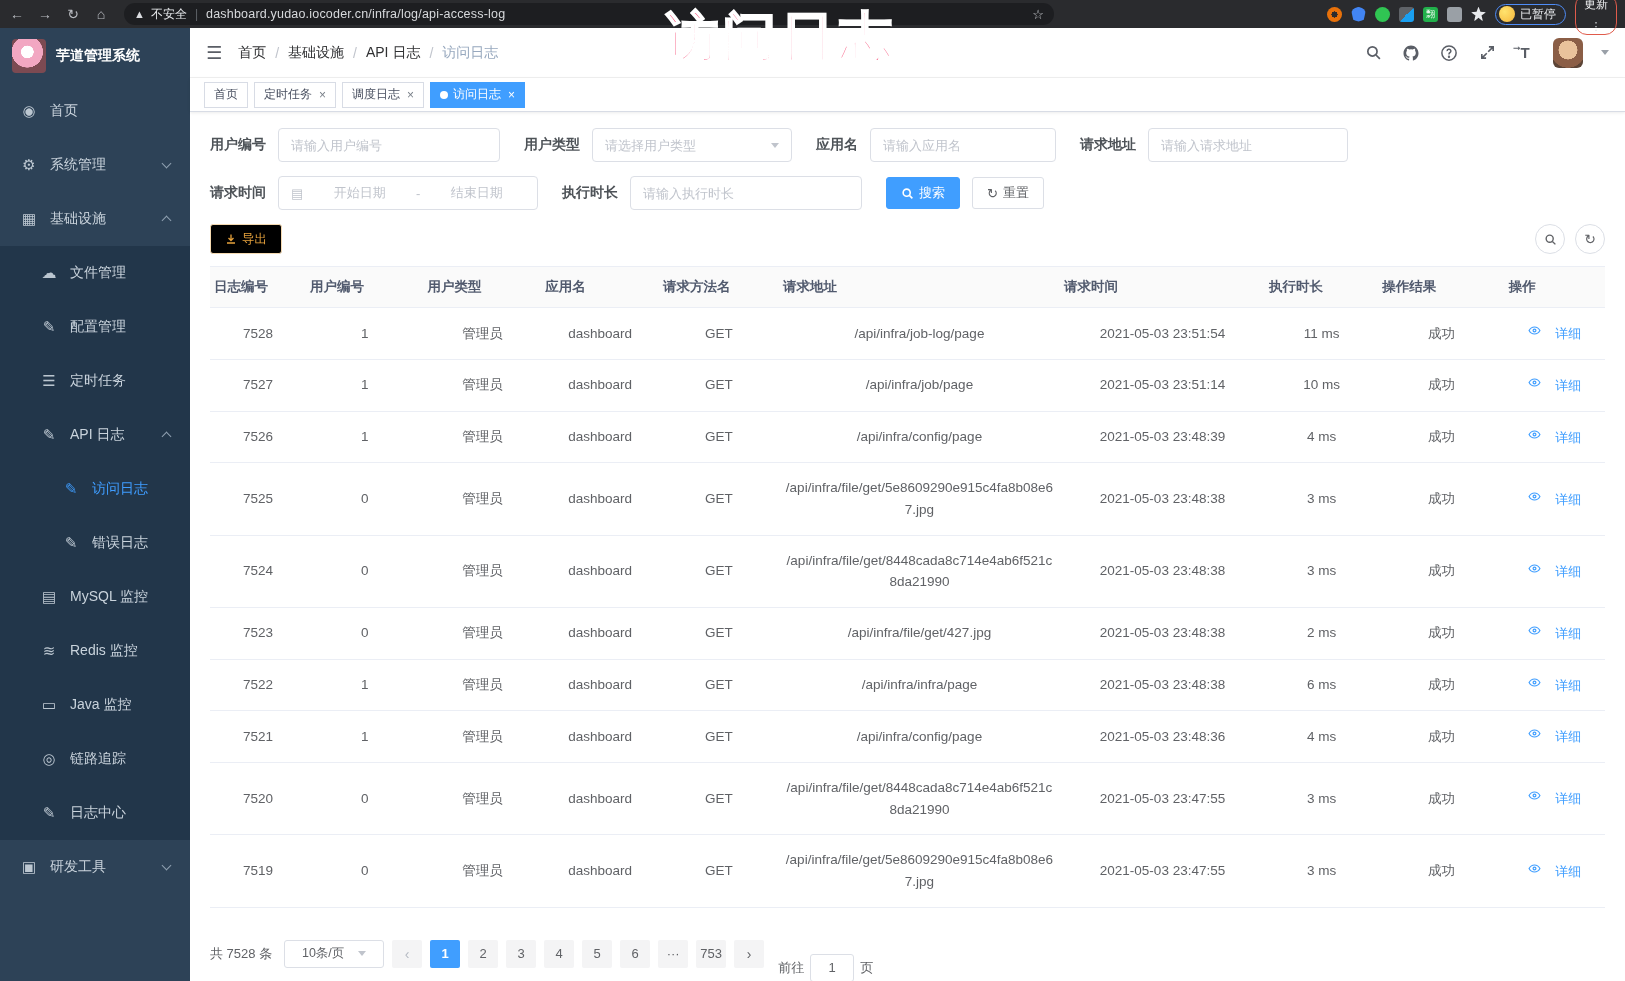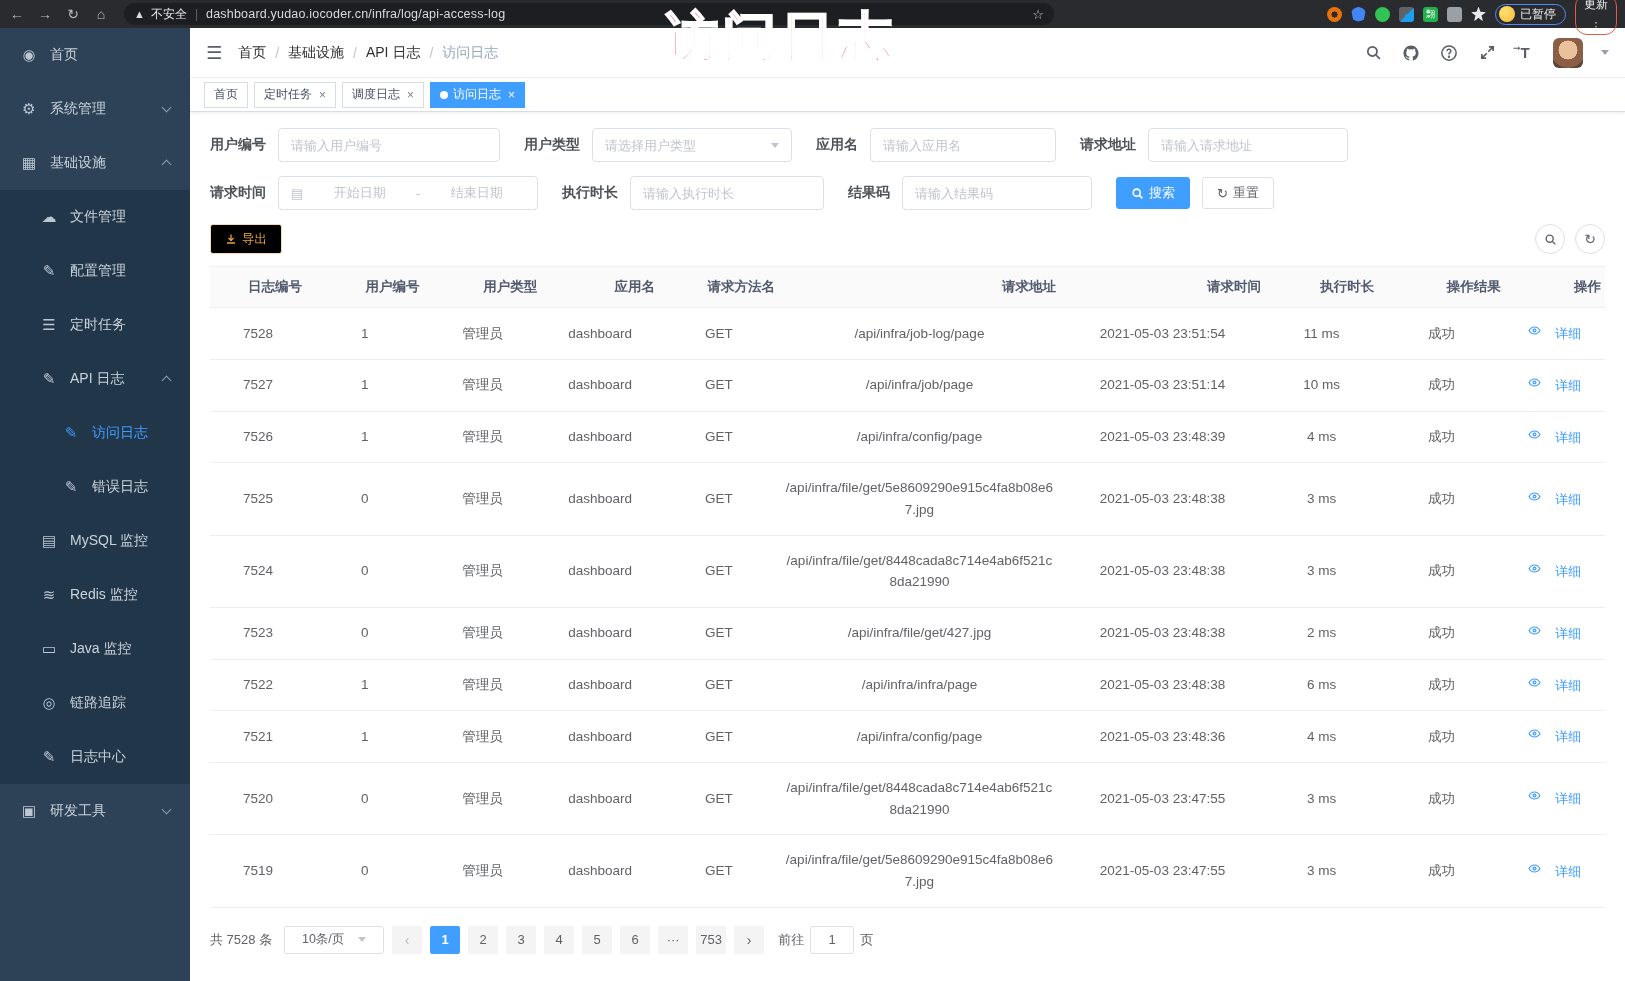--- a/index.html
+++ b/index.html
@@ -84,34 +84,34 @@
   .cal-ico { color:#c0c4cc; font-size:13px; }
   .btn { height:32px; border-radius:3px; font-size:13px; display:inline-flex; align-items:center; gap:5px; padding:0 14px; cursor:pointer; border:1px solid #dcdfe6; background:#fff; color:#606266; font-family:inherit; }
   .btn.primary { background:#409eff; border-color:#409eff; color:#fff; }
   .btn.warn-plain { background:#000000; border-color:#f5dab1; color:#e6a23c; height:30px; font-size:12.5px; }
   .toolbar-row { display:flex; align-items:center; margin:2px 0 12px 0; }
   .mini-circles { margin-left:auto; display:flex; gap:10px; }
   .circle-btn { width:30px; height:30px; border-radius:50%; border:1px solid #dcdfe6; background:#fff; color:#606266; display:flex; align-items:center; justify-content:center; cursor:pointer; }
 
   
   table.log { width:100%; border-collapse:collapse; table-layout:fixed; }
-  table.log th { background:#fafafa; color:#515a6e; font-size:13.5px; font-weight:700; padding:11px 4px; border-bottom:1px solid #ebeef5; border-top:1px solid #ebeef5; text-align:right; }
+  table.log th { background:#fafafa; color:#515a6e; font-size:13.5px; font-weight:700; padding:11px 4px; border-bottom:1px solid #ebeef5; border-top:1px solid #ebeef5; text-align:left; }
   table.log td { color:#606266; font-size:13.5px; padding:14px 6px; border-bottom:1px solid #ebeef5; text-align:center; word-break:break-all; line-height:1.6; }
   .detail-link { color:#409eff; font-size:13px; cursor:pointer; display:inline-flex; align-items:flex-start; gap:14px; white-space:nowrap; }
   .eye-ico svg { display:block; }
 
   
   .pagination { display:flex; align-items:center; margin:18px 2px 0 0; gap:8px; font-size:13px; color:#606266; }
   .pg-total { margin-right:4px; }
   .pg-size { width:100px; height:28px; border:1px solid #dcdfe6; border-radius:3px; display:flex; align-items:center; justify-content:center; gap:8px; color:#606266; font-size:12.5px; cursor:pointer; }
   .pg-btn { min-width:30px; height:28px; background:#f4f4f5; border-radius:2px; display:flex; align-items:center; justify-content:center; font-size:13px; color:#606266; cursor:pointer; padding:0 4px; }
   .pg-btn.arrow { color:#b4b9c2; font-size:14px; }
   .pg-btn.arrow.en { color:#606266; }
   .pg-btn.active { background:#409eff; color:#fff; font-weight:700; }
-  .pg-goto { display:flex; align-items:center; gap:6px; margin-left:6px; }
+  .pg-goto { display:flex; align-items:center; gap:6px; margin-left:6px;margin-top:28px; }
   .pg-input { width:44px; height:28px; border:1px solid #dcdfe6; border-radius:3px; text-align:center; font-size:13px; color:#606266; outline:none; font-family:inherit; }
 </style>
 </head>
 <body>
 
 <div class="browser-bar">
   <span class="nav-ico">←</span>
   <span class="nav-ico">→</span>
   <span class="nav-ico">↻</span>
   <span class="nav-ico">⌂</span>
@@ -139,20 +139,24 @@
       <span class="kebab">⋮</span>
     </span>
   </div>
 </div>
 
 <div class="watermark">访问日志</div>
 
 <div class="app">
 
   <aside class="sidebar">
+    <div class="logo-row">
+      <span class="logo-img"></span>
+      <span class="logo-title">芋道管理系统</span>
+    </div>
     <nav id="side-menu">
         <div class="menu-item lv1">
           <span class="m-ico">◉</span>
           <span>首页</span>
         </div>
         <div class="menu-item lv1">
           <span class="m-ico">⚙</span>
           <span>系统管理</span>
           <span class="chev down"></span>
         </div>
@@ -311,28 +315,22 @@
           <span class="f-label">请求时间</span>
           <span class="el-input date-range" style="width:260px;">
             <span class="cal-ico">▤</span>
             <span class="ph">开始日期</span>
             <span>-</span>
             <span class="ph">结束日期</span>
           </span>
         </div>
         <div class="f-item">
           <span class="f-label">执行时长</span>
-          <span class="el-input" style="width:194px;">
+          <span class="el-input" style="width:232px;">
             <input placeholder="请输入执行时长" style="">
-          </span>
-        </div>
-        <div class="f-item">
-          <span class="f-label">结果码</span>
-          <span class="el-input" style="width:190px;">
-            <input placeholder="请输入结果码" style="">
           </span>
         </div>
         <button class="btn primary">
           <svg width="13" height="13" viewBox="0 0 24 24" fill="none" stroke="#fff" stroke-width="3">
               <circle cx="10.5" cy="10.5" r="6.5"></circle>
               <line x1="15.5" y1="15.5" x2="21" y2="21"></line>
             </svg>
           <span>搜索</span>
         </button>
         <button class="btn" style="margin-left:12px;">

